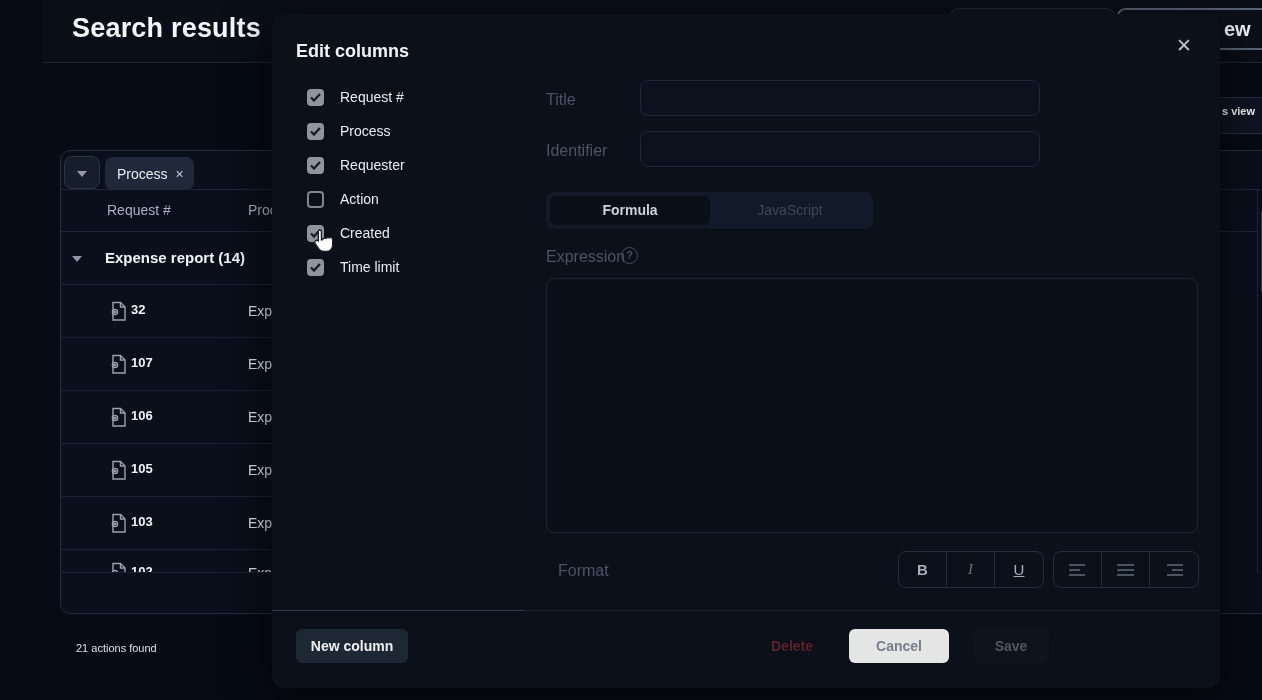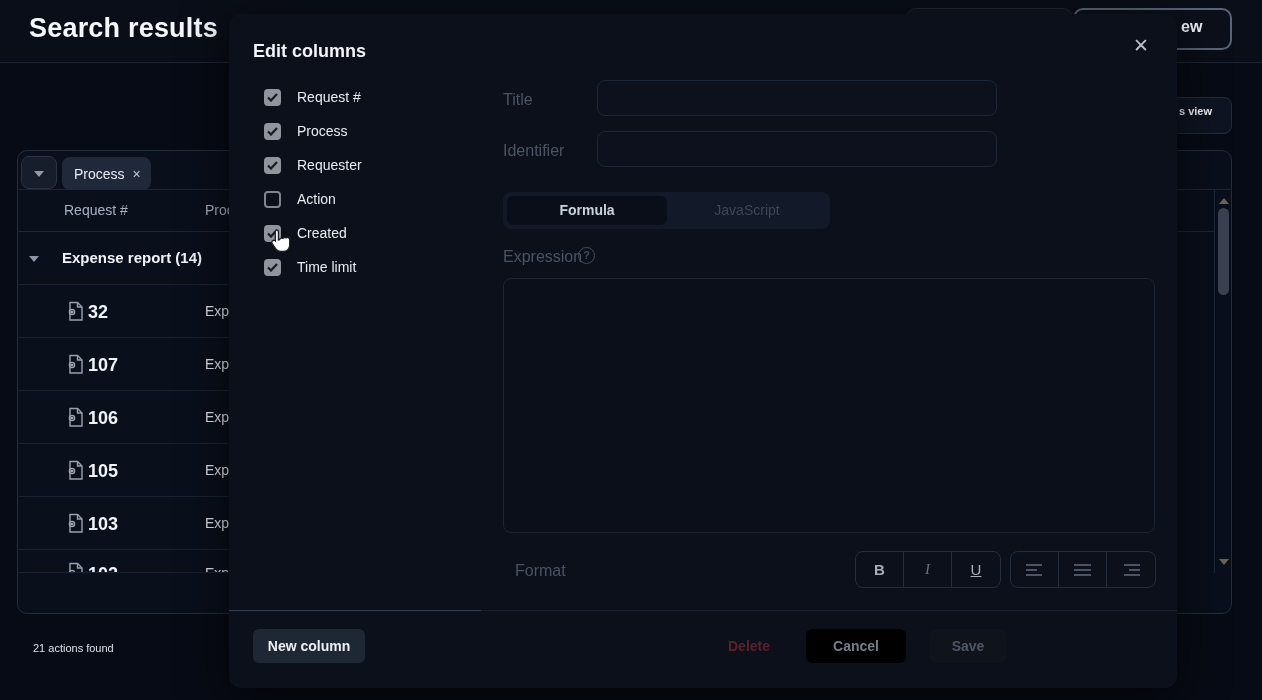--- a/index.html
+++ b/index.html
@@ -1,26 +1,26 @@
 <!DOCTYPE html>
 <html><head>
 <meta charset="utf-8">
 <style>
   * { margin:0; padding:0; box-sizing:border-box; }
   html,body { width:1262px; height:700px; background:#060a13; overflow:hidden;
               font-family:"Liberation Sans", sans-serif; }
   .stage { position:relative; width:1262px; height:700px; background:#070b15; overflow:hidden; }
-  .abs { position:absolute; }
+  .abs { position:absolute;margin-left:43px; }
 
   
   .hdr { left:0; top:0; width:1262px; height:63px; background:#0a0e18; border-bottom:1px solid #1c2532; z-index:1; }
   .hdr-title { left:29px; top:13px; font-size:27px; font-weight:bold; color:#f5f7fa; letter-spacing:.2px; }
   .top-btn-a { left:906px; top:8px; width:167px; height:42px; background:#0f141f; border:1px solid #1d2736; border-radius:10px; z-index:2; }
   .top-btn-b { left:1073px; top:8px; width:159px; height:42px; background:#0b101b; border:2px solid #596476; border-radius:10px; z-index:2; }
-  .top-btn-b span { position:absolute; left:106px; top:8px; font-size:16px; font-weight:bold; color:#f2f4f7; }
+  .top-btn-b span { position:absolute; left:106px; top:8px; font-size:20px; font-weight:bold; color:#f2f4f7; }
   .sec-btn { left:1100px; top:97px; width:132px; height:37px; background:#0e1422; border:1px solid #242e3f; border-radius:8px; z-index:2; }
   .sec-btn span { position:absolute; left:78px; top:7px; font-size:11px; font-weight:bold; color:#f2f4f7; }
 
   
   .panel { left:17px; top:150px; width:1215px; height:464px; background:#090f1b;
            border:1px solid #232e3f; border-radius:10px; z-index:1; }
   .filter-row { left:17px; top:150px; width:1215px; height:40px; border-bottom:1px solid #1c2634; z-index:1; }
   .dd-btn { left:21px; top:156px; width:36px; height:33px; background:#161d2b; border:1px solid #2a3444; border-radius:8px; z-index:1; }
   .chev { position:absolute; left:50%; top:50%; transform:translate(-50%,-35%); width:0; height:0;
           border-left:5px solid transparent; border-right:5px solid transparent; border-top:6px solid #939aa6; }
@@ -30,21 +30,21 @@
   .chip-x { font-size:14px; color:#c2c8d2; }
   .thead { left:17px; top:190px; width:1197px; height:42px; border-bottom:1px solid #1c2634; z-index:1; }
   .th { position:absolute; top:12px; font-size:14px; color:#a9b1bf; }
   .th-req { left:47px; } .th-proc { left:188px; }
   .group-row { left:17px; top:232px; width:1160px; height:53px; border-bottom:1px solid #1a2332; z-index:1; }
   .group-tri { position:absolute; left:12px; top:24px; width:0; height:0;
                border-left:5px solid transparent; border-right:5px solid transparent; border-top:6px solid #8d95a2; }
   .group-label { position:absolute; left:45px; top:17px; font-size:15px; font-weight:bold; color:#f0f3f7; }
   .trow { left:17px; width:1160px; height:53px; border-bottom:1px solid #1a2332; z-index:1; overflow:hidden; }
   .row-icon { position:absolute; left:49px; top:16px; }
-  .row-id { position:absolute; left:71px; top:17px; font-size:18px; font-weight:bold; color:#f0f3f7; }
+  .row-id { position:absolute; left:71px; top:17px; font-size:13px; font-weight:bold; color:#f0f3f7; }
   .row-proc { position:absolute; left:188px; top:18px; font-size:14px; color:#dfe3ea; white-space:nowrap; }
   .trow.partial { height:23px; border-bottom:1px solid #1a2332; }
   .tfoot { left:17px; top:573px; width:1215px; height:41px; z-index:1; }
 
   
   .sb { left:1214px; top:190px; width:18px; height:383px; border-left:1px solid #1c2634; z-index:1; }
   .sb-up { position:absolute; left:4px; top:8px; width:0; height:0;
            border-left:5px solid transparent; border-right:5px solid transparent; border-bottom:6px solid #6d6355; }
   .sb-dn { position:absolute; left:4px; bottom:8px; width:0; height:0;
            border-left:5px solid transparent; border-right:5px solid transparent; border-top:6px solid #6d6355; }
@@ -88,21 +88,21 @@
   .fmt-i { font-style:italic; color:#6a7280; font-family:"Liberation Serif", serif; }
   .fmt-u { text-decoration:underline; }
 
   
   .m-div-l { position:absolute; left:0; top:596px; width:252px; height:1px; background:#323f52; }
   .m-div-r { position:absolute; left:252px; top:596px; width:696px; height:1px; background:#19212e; }
   .m-btn { position:absolute; top:615px; height:34px; border-radius:6px; font-size:14px; font-weight:bold;
            display:flex; align-items:center; justify-content:center; }
   .btn-newcol { left:24px; width:112px; background:#1e2734; color:#edeff3; }
   .btn-delete { left:485px; width:70px; background:transparent; color:#5c2129; }
-  .btn-cancel { left:577px; width:100px; background:#000000; color:#767e8b; }
+  .btn-cancel { left:577px; width:100px; background:#e5e5e5; color:#767e8b; }
   .btn-save { left:701px; width:76px; background:#0e131c; color:#4f5765; }
   .btn-saveclose { left:800px; width:126px; background:#3a2173; color:#8b86a4; }
 
   .cursor { left:268px; top:228px; z-index:30; }
 </style>
 </head>
 <body>
 
 <div class="stage">
 

